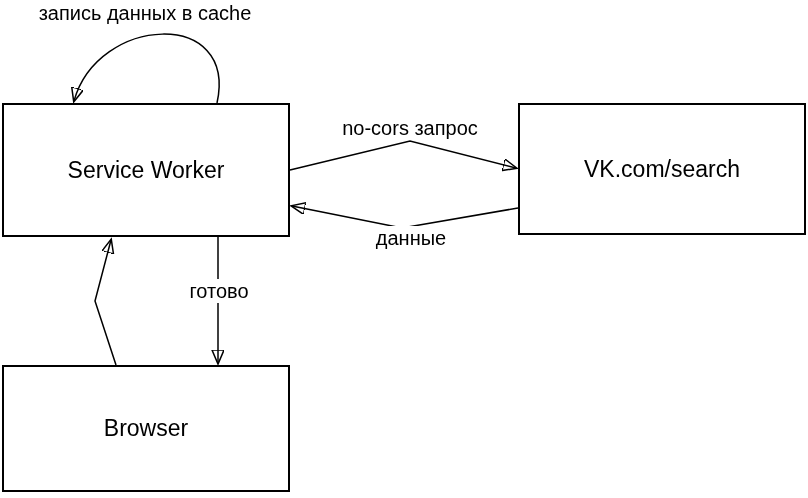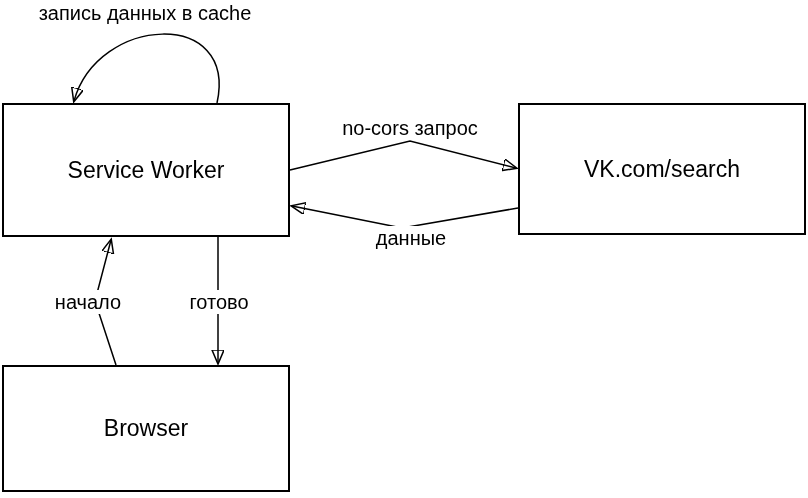--- a/index.html
+++ b/index.html
@@ -47,21 +47,21 @@
     background: #ffffff;
     font-size: 20px;
     line-height: 1.2;
     padding: 0 3px;
     white-space: nowrap;
   }
   .lbl-cache  { left: 145px; top: 13px;  }
   .lbl-nocors { left: 410px; top: 128px; }
   .lbl-data   { left: 403px; top: 238px; margin-left: 8px; }
   .lbl-start  { left: 88px;  top: 302px; }
-  .lbl-done   { left: 219px; top: 302px; }
+  .lbl-done   { left: 219px; top: 291px; }
 </style>
 </head>
 <body>
 
 <div class="diagram">
 
   <svg class="edges-svg" viewBox="0 0 808 498" xmlns="http://www.w3.org/2000/svg">
     <defs>
       <marker id="arrowhead" markerUnits="userSpaceOnUse" markerWidth="16" markerHeight="14" refX="13" refY="6" orient="auto">
         <path d="M0,0 L14,6 L0,12 Z" fill="#000000" stroke="none"></path>
@@ -90,17 +90,16 @@
   <div class="node node-browser">
     <span>Browser</span>
   </div>
 
   <div class="edge-label lbl-cache">запись данных в cache</div>
 
   <div class="edge-label lbl-nocors">no-cors запрос</div>
 
   <div class="edge-label lbl-data">данные</div>
 
-  <div class="edge-label lbl-start">начало</div>
 
   <div class="edge-label lbl-done">готово</div>
 
 </div>
 
 </body></html>

